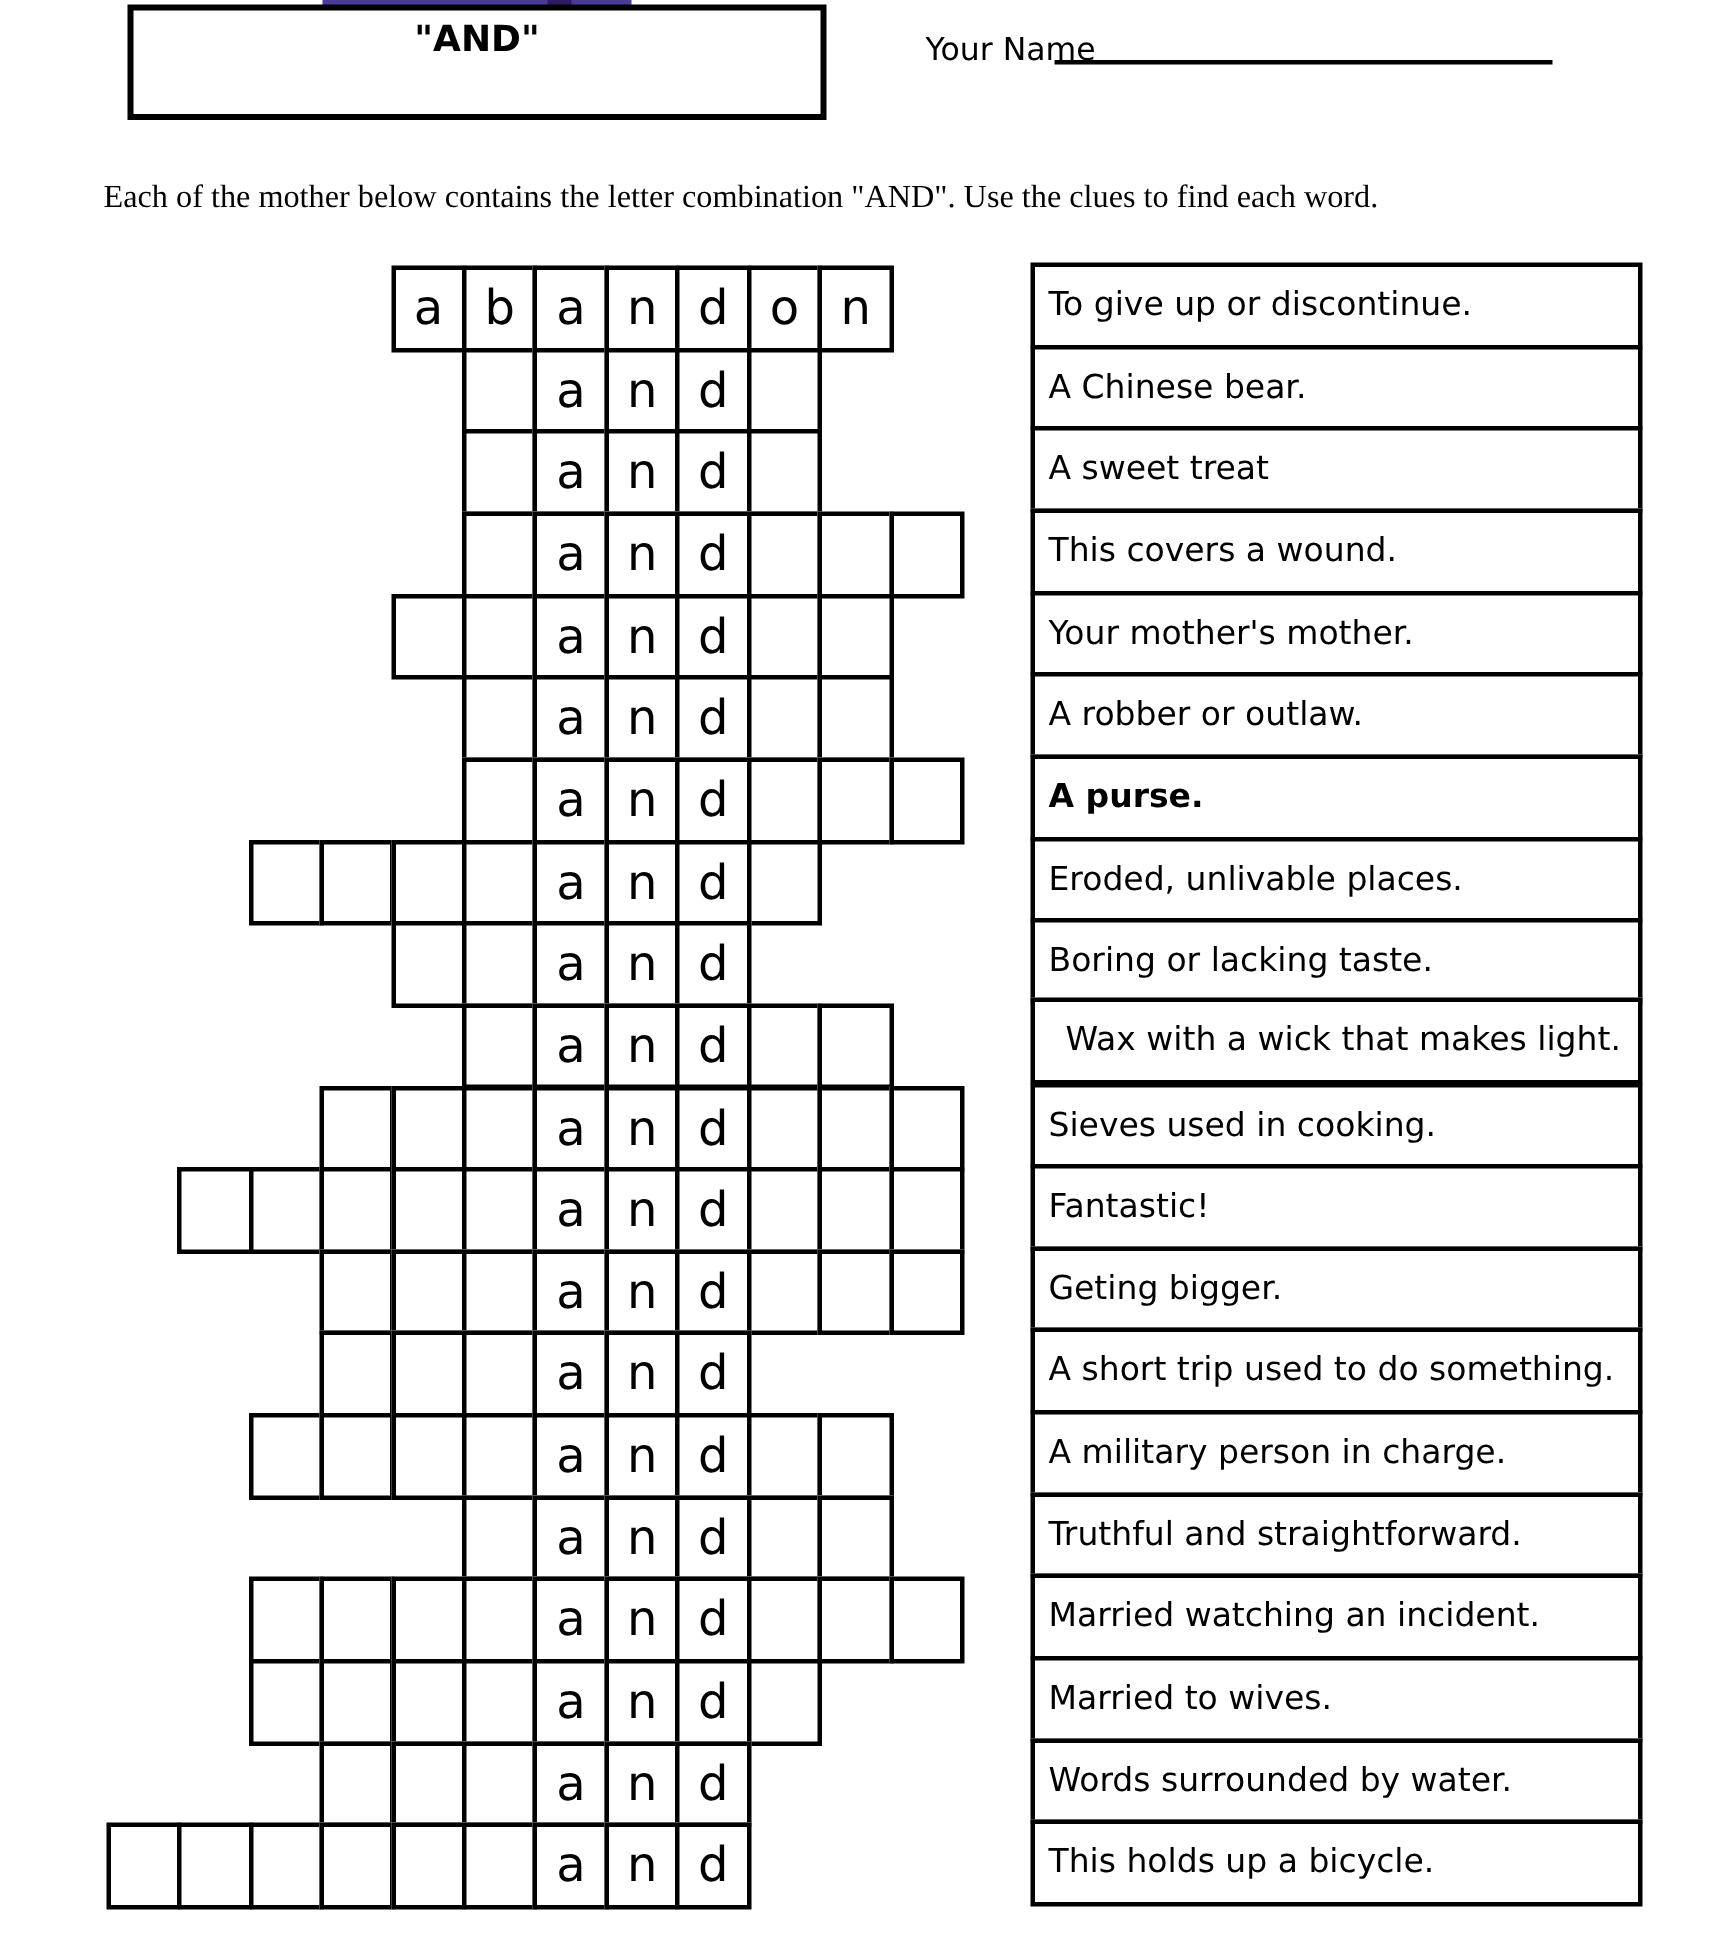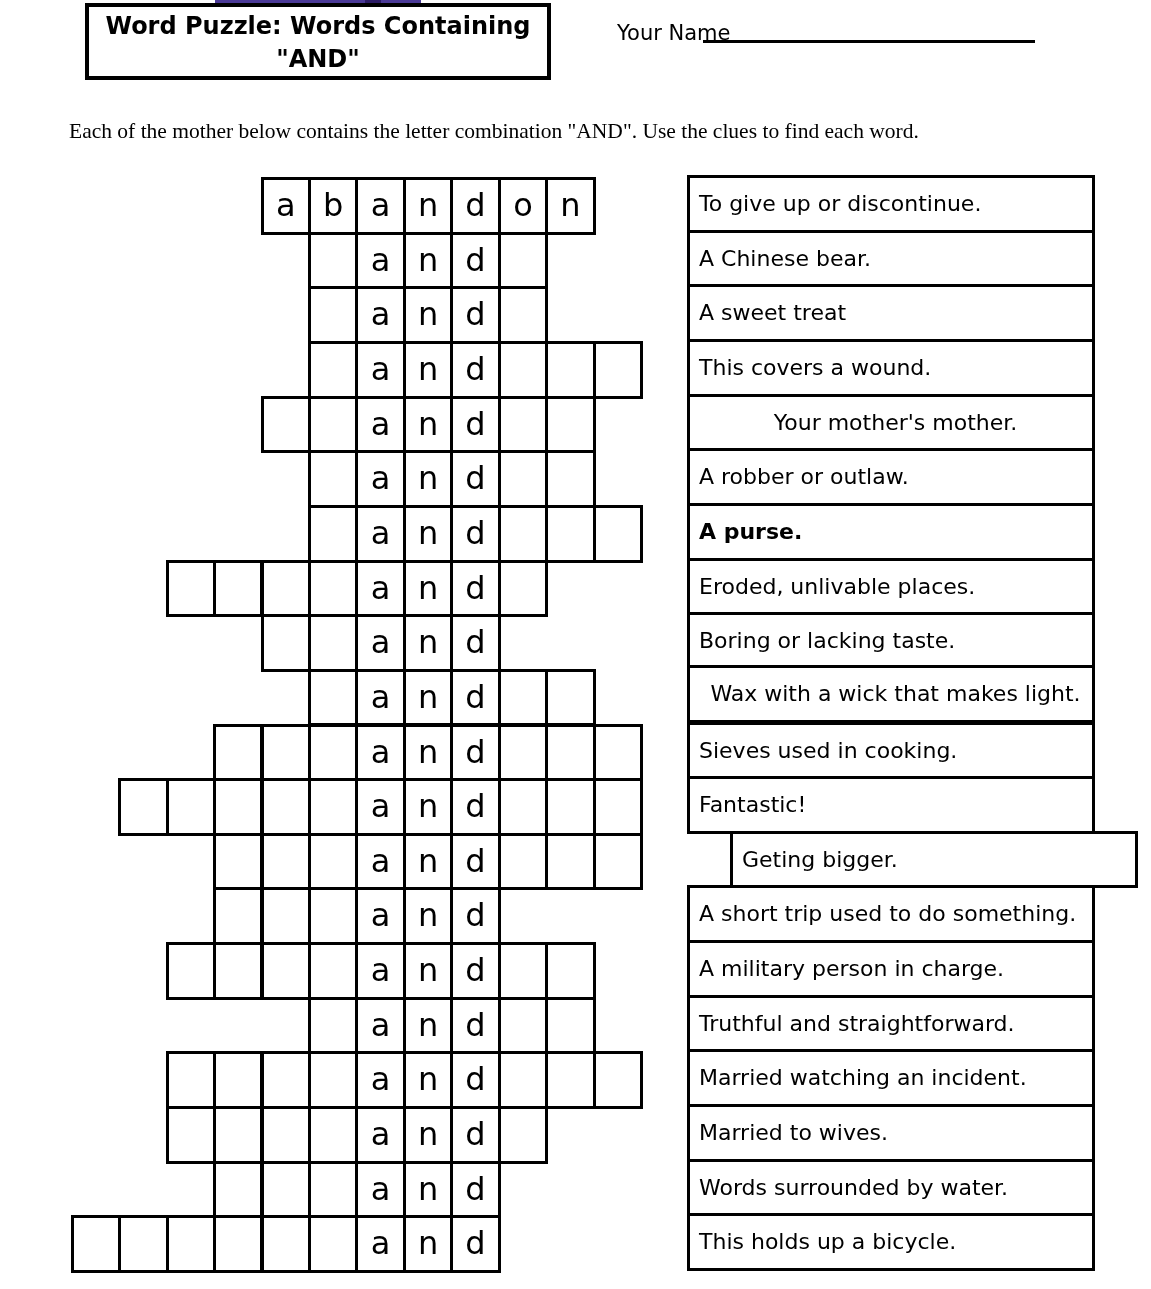--- a/index.html
+++ b/index.html
@@ -66,21 +66,20 @@
   }
 </style>
 </head>
 <body>
 
 <div class="top-link">
     <div class="blob"></div>
   </div>
 
 <div class="title-box">
-  <span class="line">Word Puzzle: Words Containing</span>
   <span class="line">"AND"</span>
 </div>
 
 <span class="name-label">Your Name</span>
 <div class="name-line"></div>
 
 <div class="instructions">Each of the mother below contains the letter combination "AND". Use the clues to find each word.</div>
 
 <div id="grid">
     <div class="cell" style="left: 260.5px; top: 177px; width: 50.45px; height: 57.65px;">a</div>
@@ -229,29 +228,29 @@
     <div class="cell" style="left: 355.4px; top: 1215.35px; width: 50.45px; height: 57.65px;">a</div>
     <div class="cell" style="left: 402.85px; top: 1215.35px; width: 50.45px; height: 57.65px;">n</div>
     <div class="cell" style="left: 450.3px; top: 1215.35px; width: 50.45px; height: 57.65px;">d</div>
   </div>
 
 <div id="clues">
     <div class="clue-row" style="top: 175px;"><span>To give up or discontinue.</span></div>
     <div class="clue-row" style="top: 229.65px;"><span>A Chinese bear.</span></div>
     <div class="clue-row" style="top: 284.3px;"><span>A sweet treat</span></div>
     <div class="clue-row" style="top: 338.95px;"><span>This covers a wound.</span></div>
-    <div class="clue-row" style="top: 393.6px; text-align: center;"><span>Your mother's mother.</span></div>
+    <div class="clue-row" style="top: 393.6px;"><span>Your mother's mother.</span></div>
     <div class="clue-row" style="top: 448.25px;"><span>A robber or outlaw.</span></div>
     <div class="clue-row" style="top: 502.9px; font-weight: bold;"><span>A purse.</span></div>
     <div class="clue-row" style="top: 557.55px;"><span>Eroded, unlivable places.</span></div>
     <div class="clue-row" style="top: 612.2px;"><span>Boring or lacking taste.</span></div>
     <div class="clue-row" style="top: 665px; text-align: center;"><span>Wax with a wick that makes light.</span></div>
     <div class="clue-row" style="top: 721.5px;"><span>Sieves used in cooking.</span></div>
     <div class="clue-row" style="top: 776.15px;"><span>Fantastic!</span></div>
-    <div class="clue-row" style="top: 830.8px; margin-left: 43px;"><span>Geting bigger.</span></div>
+    <div class="clue-row" style="top: 830.8px;"><span>Geting bigger.</span></div>
     <div class="clue-row" style="top: 885.45px;"><span>A short trip used to do something.</span></div>
     <div class="clue-row" style="top: 940.1px;"><span>A military person in charge.</span></div>
     <div class="clue-row" style="top: 994.75px;"><span>Truthful and straightforward.</span></div>
     <div class="clue-row" style="top: 1049.4px;"><span>Married watching an incident.</span></div>
     <div class="clue-row" style="top: 1104.05px;"><span>Married to wives.</span></div>
     <div class="clue-row" style="top: 1158.7px;"><span>Words surrounded by water.</span></div>
     <div class="clue-row" style="top: 1213.35px;"><span>This holds up a bicycle.</span></div>
   </div>
 
 </body></html>

